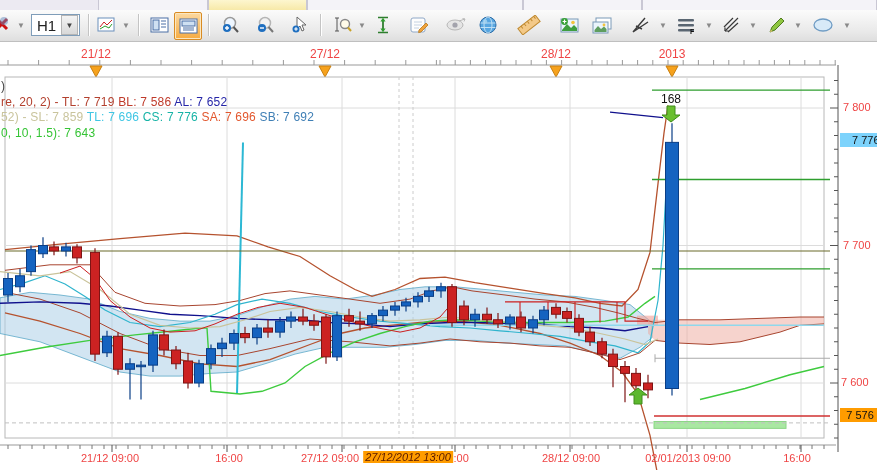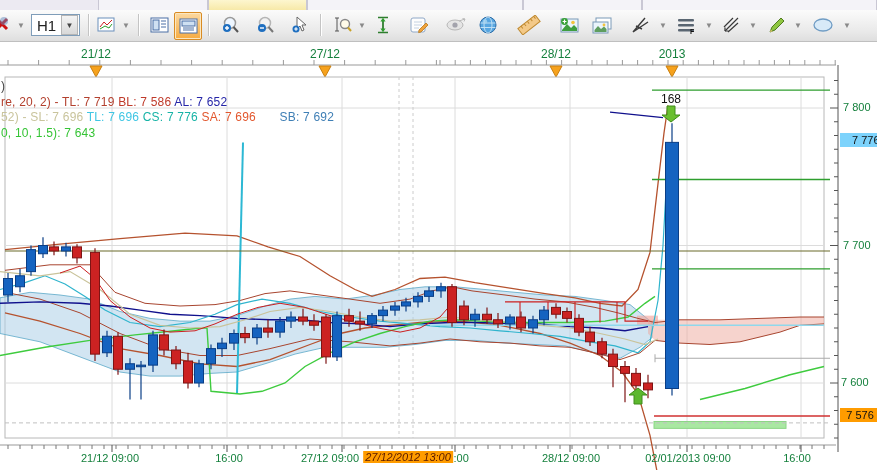--- a/index.html
+++ b/index.html
@@ -14,21 +14,21 @@
     background:linear-gradient(#fbfbfb,#e9e9e9 70%,#dedede);border-bottom:1px solid #bfbfbf}
   .tb{position:absolute;top:2px;height:26px;display:flex;align-items:center;justify-content:center;border-radius:2px}
   .tb.active{background:linear-gradient(#fcd9a0,#f6ab41);border:1px solid #d98b22;box-shadow:inset 0 0 0 1px #fbe7c0}
   .caret{position:absolute;top:12px;width:7px;height:8px;color:#8a8a8a;font-size:8px;line-height:8px;text-align:center}
   .sep{position:absolute;top:4px;width:1px;height:22px;background:#c4c4c4;box-shadow:1px 0 0 #fff}
   .combo{position:absolute;top:4px;height:20px;background:#fff;border:1px solid #7f9db9;display:flex;align-items:center}
   .combo .val{font-size:15px;color:#222;padding-left:5px;flex:1}
   .combo .btn{width:15px;height:18px;margin:0 1px;background:linear-gradient(#f4f4f4,#d8d8d8);border:1px solid #b5b5b5;
     display:flex;align-items:center;justify-content:center;font-size:8px;color:#444}
   
-  .lbl{position:absolute;font-size:11px;color:#15803d;white-space:nowrap}
+  .lbl{position:absolute;font-size:11px;color:#ef4444;white-space:nowrap}
   .cx{transform:translateX(-50%)}
   .legend-line{position:absolute;left:1px;font-size:12px;white-space:nowrap;letter-spacing:.2px}
   .pbadge{position:absolute;left:840px;width:36px;padding:1px 0 1px 2px;font-size:11px;color:#101010}
   .cursor-badge{position:absolute;background:#ff9c00;color:#5a1a00;font-size:11px;padding:0 2px;transform:translateX(-50%)}
   svg text{font-family:"Liberation Sans",sans-serif}
 </style>
 </head>
 <body>
 <div id="app">
 
@@ -536,21 +536,21 @@
 
 <div id="date-labels">
       <div class="lbl cx" style="left: 96px; top: 47px; font-size: 12px;">21/12</div>
       <div class="lbl cx" style="left: 325px; top: 47px; font-size: 12px;">27/12</div>
       <div class="lbl cx" style="left: 556px; top: 47px; font-size: 12px;">28/12</div>
       <div class="lbl cx" style="left: 672px; top: 47px; font-size: 12px;">2013</div>
     </div>
 <div id="legend">
       <div class="legend-line" style="top: 79px;"><span style="color: rgb(68, 68, 68);">)</span></div>
       <div class="legend-line" style="top: 94.5px;"><span style="color: rgb(179, 64, 46);">re, 20, 2) -  </span><span style="color: rgb(179, 64, 46);">TL: 7 719</span><span style="color: rgb(191, 58, 42);">  BL: 7 586</span><span style="color: rgb(38, 38, 168);">  AL: 7 652</span></div>
-      <div class="legend-line" style="top: 110px;"><span style="color: rgb(201, 196, 156);">52) - SL: 7 696</span><span style="color: rgb(63, 198, 228);">  TL: 7 696</span><span style="color: rgb(23, 179, 166);">  CS: 7 776</span><span style="color: rgb(226, 87, 46); margin-top: 41px;">  SA: 7 696</span><span style="color: rgb(63, 127, 181); padding-left: 20px;">  SB: 7 692</span></div>
+      <div class="legend-line" style="top: 110px;"><span style="color: rgb(201, 196, 156);">52) - SL: 7 859</span><span style="color: rgb(63, 198, 228);">  TL: 7 696</span><span style="color: rgb(23, 179, 166);">  CS: 7 776</span><span style="color: rgb(226, 87, 46); margin-top: 41px;">  SA: 7 696</span><span style="color: rgb(63, 127, 181);">  SB: 7 692</span></div>
       <div class="legend-line" style="top: 125.5px;"><span style="color: rgb(53, 196, 53);">0, 10, 1.5): 7 643</span></div>
     </div>
 <div id="price-labels">
       <div class="lbl" style="left: 843px; top: 101px;">7 800</div>
       <div class="lbl" style="left: 843px; top: 238.5px;">7 700</div>
       <div class="lbl" style="left: 841px; top: 376px;">7 600</div>
       <div class="pbadge" style="top: 133px; background: #7dd3fc; padding-left: 12px;">7 776</div>
       <div class="pbadge" style="top: 408px; background: rgb(255, 156, 0); text-align: center;">7 576</div>
     </div>
 <div id="time-labels">

